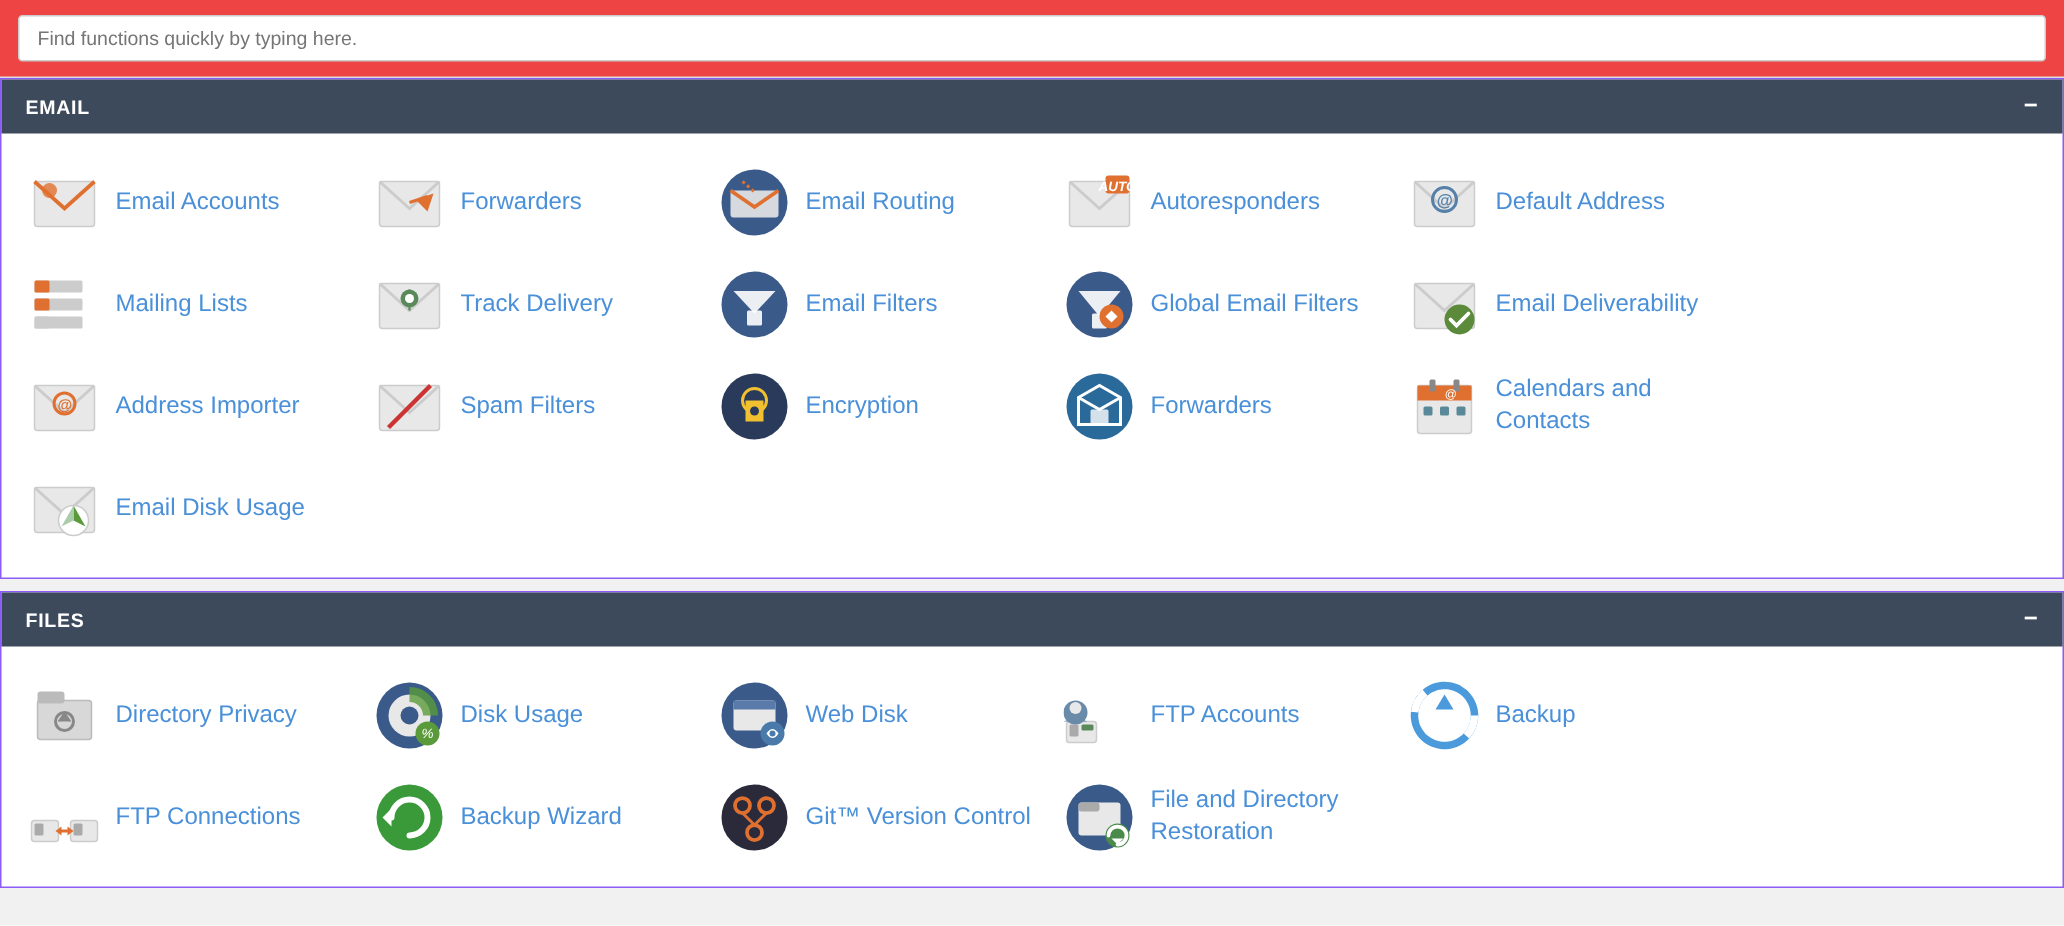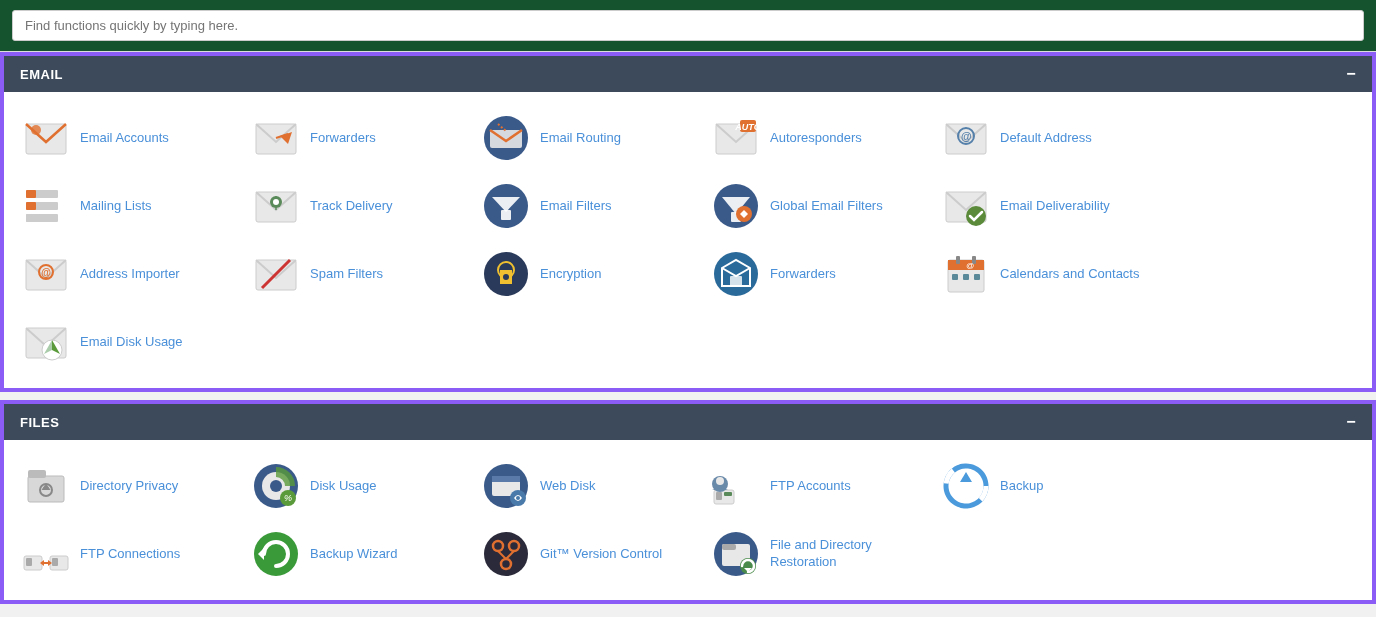--- a/index.html
+++ b/index.html
@@ -5,37 +5,37 @@
     * { box-sizing: border-box; margin: 0; padding: 0; }
     body {
       font-family: 'Lucida Grande', 'Lucida Sans Unicode', Arial, sans-serif;
       background: #f1f1f1;
       color: #333;
       font-size: 13px;
     }
 
     .search-bar-wrap {
       padding: 10px 12px;
-      background: #14532d;
+      background: #ef4444;
       border-bottom: 1px solid #ddd;
     }
     .search-bar-wrap input {
       width: 100%;
       border: 1px solid #ccc;
       border-radius: 3px;
       padding: 7px 12px;
       font-size: 13px;
       color: #555;
       outline: none;
     }
 
     .section {
       margin: 0 0 8px 0;
       background: #fff;
-      border: 4px solid #8b5cf6;
+      border: 1px solid #8b5cf6;
     }
 
     .section-header {
       background: #3c4a5b;
       color: #fff;
       padding: 10px 16px;
       font-size: 13px;
       font-weight: bold;
       letter-spacing: 0.5px;
       display: flex;
@@ -70,21 +70,21 @@
       flex-shrink: 0;
       margin-right: 10px;
       display: flex;
       align-items: center;
       justify-content: center;
       font-style: italic;
     }
 
     .item-label {
       color: #4a90d9;
-      font-size: 13px;
+      font-size: 16px;
       line-height: 1.3;
     }
   </style>
 </head>
 <body>
 
 <div class="search-bar-wrap">
   <input type="text" placeholder="Find functions quickly by typing here." style="">
 </div>
 

